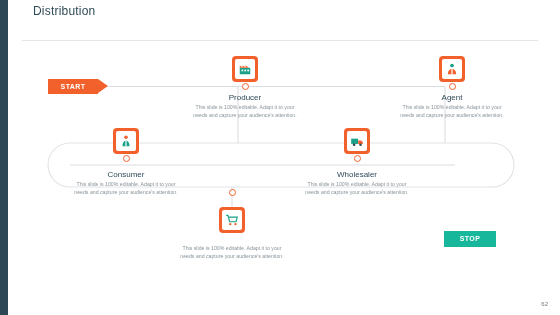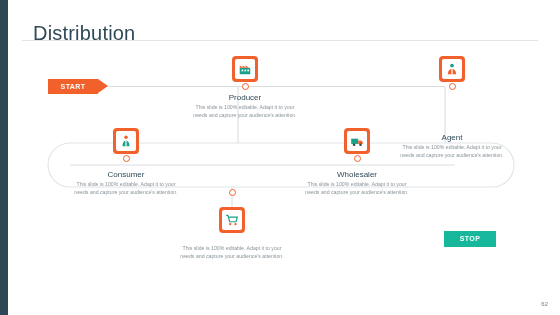--- a/index.html
+++ b/index.html
@@ -22,22 +22,22 @@
     top: 0;
     width: 8px;
     height: 315px;
     background: #2e4756;
   }
 
   
   .slide-title {
     position: absolute;
     left: 33px;
-    top: 22px;
-    font-size: 20px;
+    top: 4px;
+    font-size: 12px;
     color: #2f4a57;
     letter-spacing: 0.2px;
     font-weight: 400;
   }
 
   
   .title-rule {
     position: absolute;
     left: 22px;
     top: 40px;
@@ -223,21 +223,21 @@
 <div class="node-icon" style="left:439px; top:56px;">
   <div class="inner">
     <svg width="14" height="14" viewBox="0 0 24 24">
       <circle cx="12" cy="6" r="3.2" fill="#1aa189"></circle>
       <path d="M5 21 C5 14.5 8 12 12 12 C16 12 19 14.5 19 21 Z" fill="#f2612c"></path>
       <rect x="11" y="12" width="2" height="9" fill="#ffffff"></rect>
     </svg>
   </div>
 </div>
 <div class="node-dot" style="left:448.5px; top:83px;"></div>
-<div class="node-text" style="left:400px; top:93px;margin-top:40px;">
+<div class="node-text" style="left:400px; top:93px;">
   <div class="ttl">Agent</div>
   <div class="desc">This slide is 100% editable. Adapt it to your needs and capture your audience's attention.</div>
 </div>
 
 <div class="node-icon" style="left:113px; top:128px;">
   <div class="inner">
     <svg width="14" height="14" viewBox="0 0 24 24">
       <circle cx="12" cy="5.5" r="3" fill="#f2612c"></circle>
       <path d="M6 21 C6 14 9 11.5 12 11.5 C15 11.5 18 14 18 21 Z" fill="#1aa189"></path>
       <rect x="11" y="12" width="2" height="9" fill="#ffffff"></rect>

